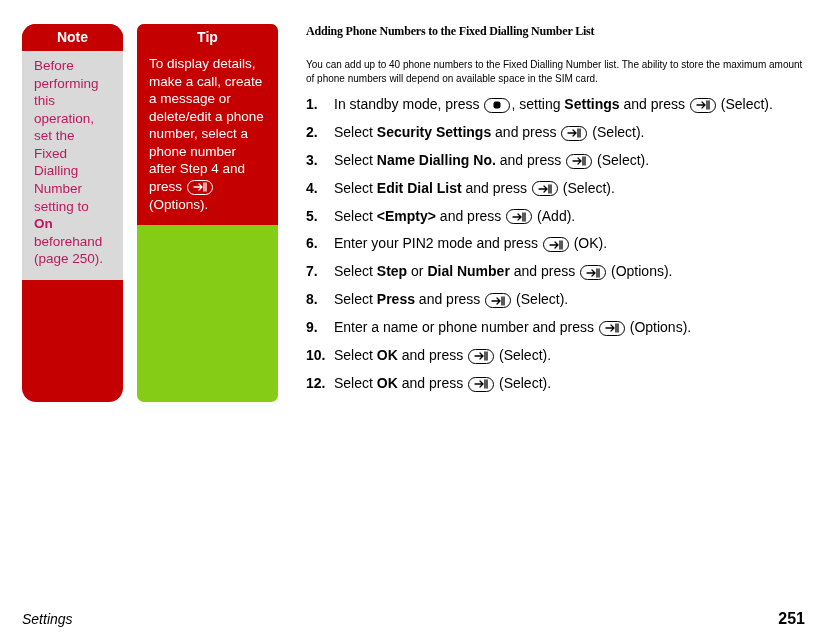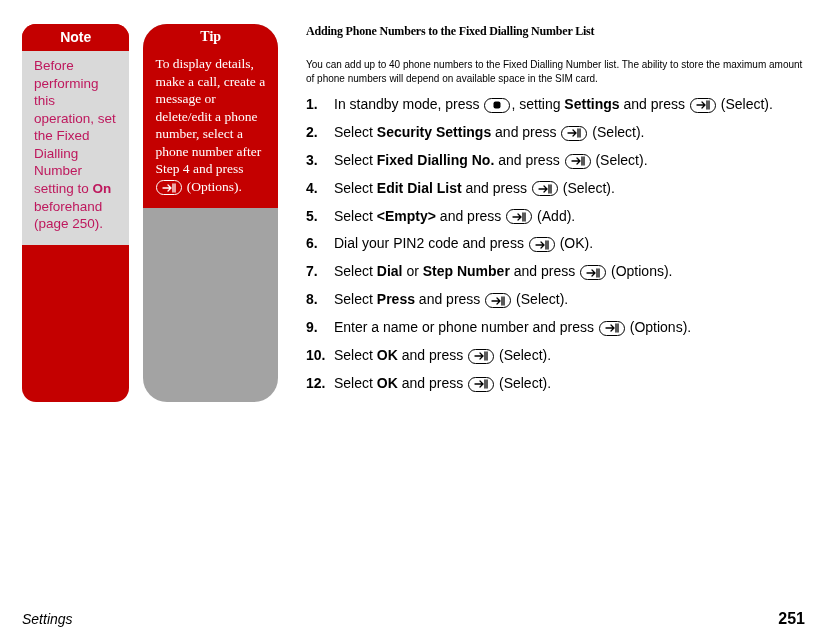--- a/index.html
+++ b/index.html
@@ -38,21 +38,21 @@
     font-weight: bold;
     padding: 4px 0 5px 0;
     font-size: 14px;
   }
   .note .callout-header { background: #c40000; }
   .note .callout-body { background: #d9d9d9; color:#be185d; padding: 6px 12px 12px 12px; }
   .note { background:#c40000; padding-bottom:0; }
   .note-wrap { border-radius:14px; overflow:hidden; }
   .tip .callout-header { background: #c40000; }
   .tip .callout-body { background: #c40000; color:#fff; padding: 4px 12px 12px 12px; }
-  .tip-wrap { border-radius:24px; overflow:hidden; background:#a3a3a3;font-family:Liberation Serif, serif; }
+  .tip-wrap { border-radius:7px; overflow:hidden; background:#84cc16; }
   .callout-body b { font-weight:bold; }
 
   .main {
     flex: 1;
     padding-right: 6px;
   }
   .heading {
     font-size: 12px;
     font-weight: bold;
     margin: 0 0 19px 0;
@@ -162,33 +162,33 @@
   <main class="main">
     <h1 class="heading">Adding Phone Numbers to the Fixed Dialling Number List</h1>
     <p class="intro">You can add up to 40 phone numbers to the Fixed Dialling Number list. The ability to store the maximum amount of phone numbers will depend on available space in the SIM card.</p>
     <ol class="steps" id="steps-list">
         <li><span class="num">1.</span><span>In standby mode, press </span><span class="key key-center"></span><span>, setting </span><span class="b">Settings</span><span> and press </span><span class="key key-soft"><svg width="16" height="10" viewBox="0 0 16 10">
               <path d="M2 5 L10 5 M7 2 L10 5 L7 8 M12 1 L12 9 M14 1 L14 9" stroke="#000" stroke-width="1.3" fill="none" stroke-linecap="round"></path>
             </svg></span><span> (Select).</span></li>
         <li><span class="num">2.</span><span>Select </span><span class="b">Security Settings</span><span> and press </span><span class="key key-soft"><svg width="16" height="10" viewBox="0 0 16 10">
               <path d="M2 5 L10 5 M7 2 L10 5 L7 8 M12 1 L12 9 M14 1 L14 9" stroke="#000" stroke-width="1.3" fill="none" stroke-linecap="round"></path>
             </svg></span><span> (Select).</span></li>
-        <li><span class="num">3.</span><span>Select </span><span class="b">Fixed Dialling No.</span><span> and press </span><span class="key key-soft"><svg width="16" height="10" viewBox="0 0 16 10">
+        <li><span class="num">3.</span><span>Select </span><span class="b">Name Dialling No.</span><span> and press </span><span class="key key-soft"><svg width="16" height="10" viewBox="0 0 16 10">
               <path d="M2 5 L10 5 M7 2 L10 5 L7 8 M12 1 L12 9 M14 1 L14 9" stroke="#000" stroke-width="1.3" fill="none" stroke-linecap="round"></path>
             </svg></span><span> (Select).</span></li>
         <li><span class="num">4.</span><span>Select </span><span class="b">Edit Dial List</span><span> and press </span><span class="key key-soft"><svg width="16" height="10" viewBox="0 0 16 10">
               <path d="M2 5 L10 5 M7 2 L10 5 L7 8 M12 1 L12 9 M14 1 L14 9" stroke="#000" stroke-width="1.3" fill="none" stroke-linecap="round"></path>
             </svg></span><span> (Select).</span></li>
         <li><span class="num">5.</span><span>Select </span><span class="b">&lt;Empty&gt;</span><span> and press </span><span class="key key-soft"><svg width="16" height="10" viewBox="0 0 16 10">
               <path d="M2 5 L10 5 M7 2 L10 5 L7 8 M12 1 L12 9 M14 1 L14 9" stroke="#000" stroke-width="1.3" fill="none" stroke-linecap="round"></path>
             </svg></span><span> (Add).</span></li>
-        <li><span class="num">6.</span><span>Dial your PIN2 code and press </span><span class="key key-soft"><svg width="16" height="10" viewBox="0 0 16 10">
+        <li><span class="num">6.</span><span>Enter your PIN2 mode and press </span><span class="key key-soft"><svg width="16" height="10" viewBox="0 0 16 10">
               <path d="M2 5 L10 5 M7 2 L10 5 L7 8 M12 1 L12 9 M14 1 L14 9" stroke="#000" stroke-width="1.3" fill="none" stroke-linecap="round"></path>
             </svg></span><span> (OK).</span></li>
-        <li><span class="num">7.</span><span>Select </span><span class="b">Dial</span><span> or </span><span class="b">Step Number</span><span> and press </span><span class="key key-soft"><svg width="16" height="10" viewBox="0 0 16 10">
+        <li><span class="num">7.</span><span>Select </span><span class="b">Step</span><span> or </span><span class="b">Dial Number</span><span> and press </span><span class="key key-soft"><svg width="16" height="10" viewBox="0 0 16 10">
               <path d="M2 5 L10 5 M7 2 L10 5 L7 8 M12 1 L12 9 M14 1 L14 9" stroke="#000" stroke-width="1.3" fill="none" stroke-linecap="round"></path>
             </svg></span><span> (Options).</span></li>
         <li><span class="num">8.</span><span>Select </span><span class="b">Press</span><span> and press </span><span class="key key-soft"><svg width="16" height="10" viewBox="0 0 16 10">
               <path d="M2 5 L10 5 M7 2 L10 5 L7 8 M12 1 L12 9 M14 1 L14 9" stroke="#000" stroke-width="1.3" fill="none" stroke-linecap="round"></path>
             </svg></span><span> (Select).</span></li>
         <li><span class="num">9.</span><span>Enter a name or phone number and press </span><span class="key key-soft"><svg width="16" height="10" viewBox="0 0 16 10">
               <path d="M2 5 L10 5 M7 2 L10 5 L7 8 M12 1 L12 9 M14 1 L14 9" stroke="#000" stroke-width="1.3" fill="none" stroke-linecap="round"></path>
             </svg></span><span> (Options).</span></li>
         <li><span class="num">10.</span><span>Select </span><span class="b">OK</span><span> and press </span><span class="key key-soft"><svg width="16" height="10" viewBox="0 0 16 10">
               <path d="M2 5 L10 5 M7 2 L10 5 L7 8 M12 1 L12 9 M14 1 L14 9" stroke="#000" stroke-width="1.3" fill="none" stroke-linecap="round"></path>

